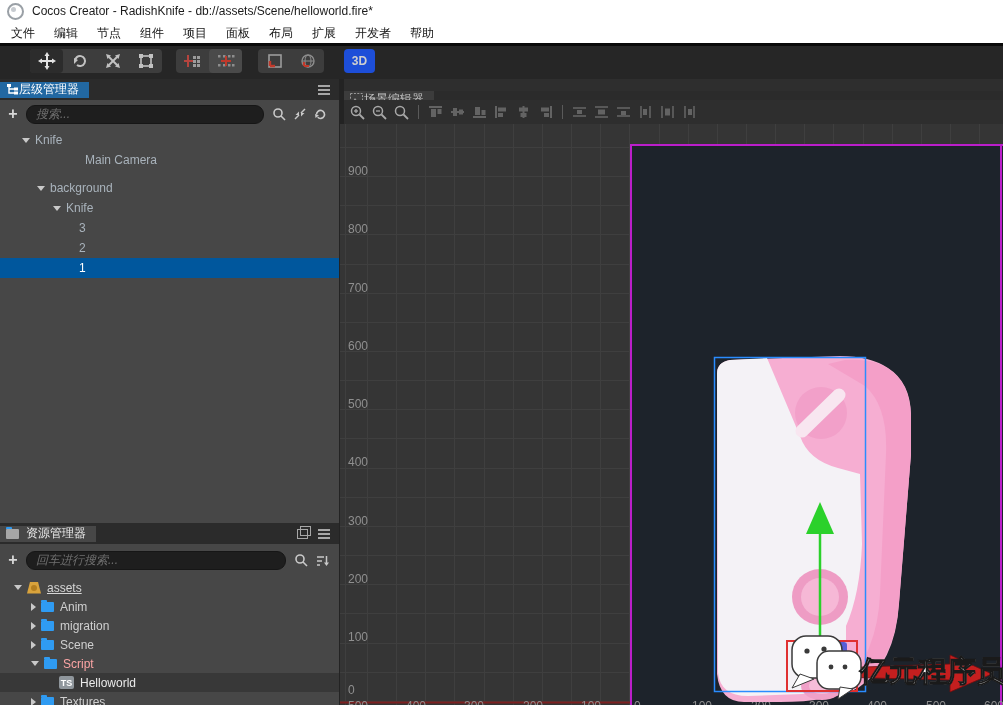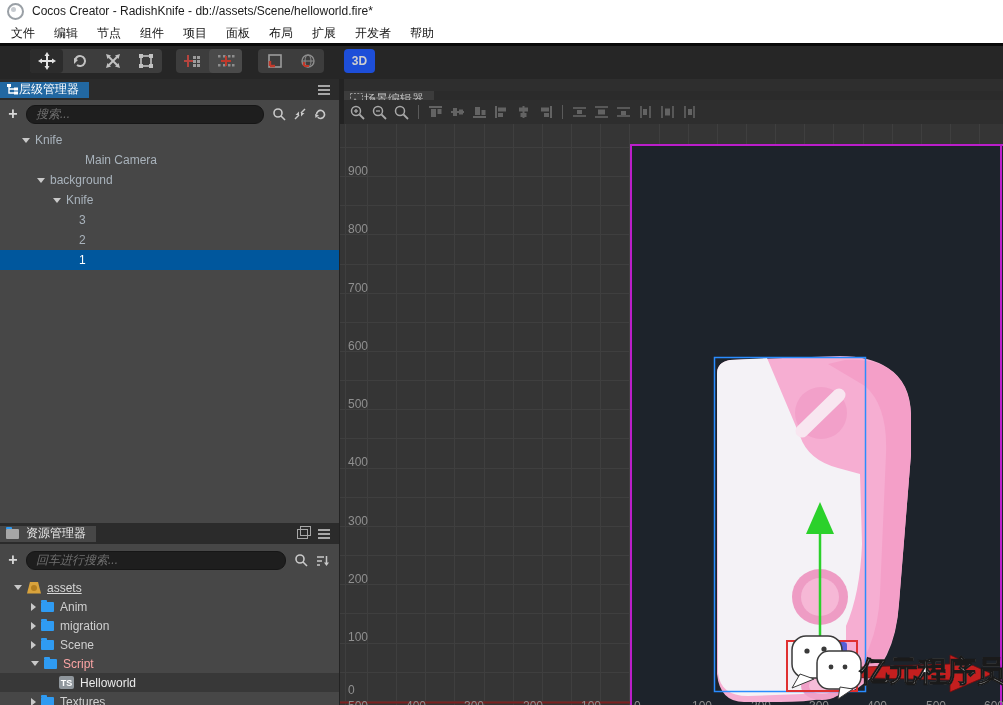--- a/index.html
+++ b/index.html
@@ -237,21 +237,21 @@
     </span>
   </div>
   <div class="tree" style="top:51px;">
     <div class="trow" style="padding-left:22px;">
       <span class="arr-d"></span>
       <span>Knife</span>
     </div>
     <div class="trow" style="padding-left:50px;margin-left:35px;">
       <span>Main Camera</span>
     </div>
-    <div class="trow" style="padding-left:37px;">
+    <div class="trow" style="padding-left:37px;margin-top:8px;">
       <span class="arr-d"></span>
       <span>background</span>
     </div>
     <div class="trow" style="padding-left:53px;">
       <span class="arr-d"></span>
       <span>Knife</span>
     </div>
     <div class="trow" style="padding-left:79px;">
       <span>3</span>
     </div>

